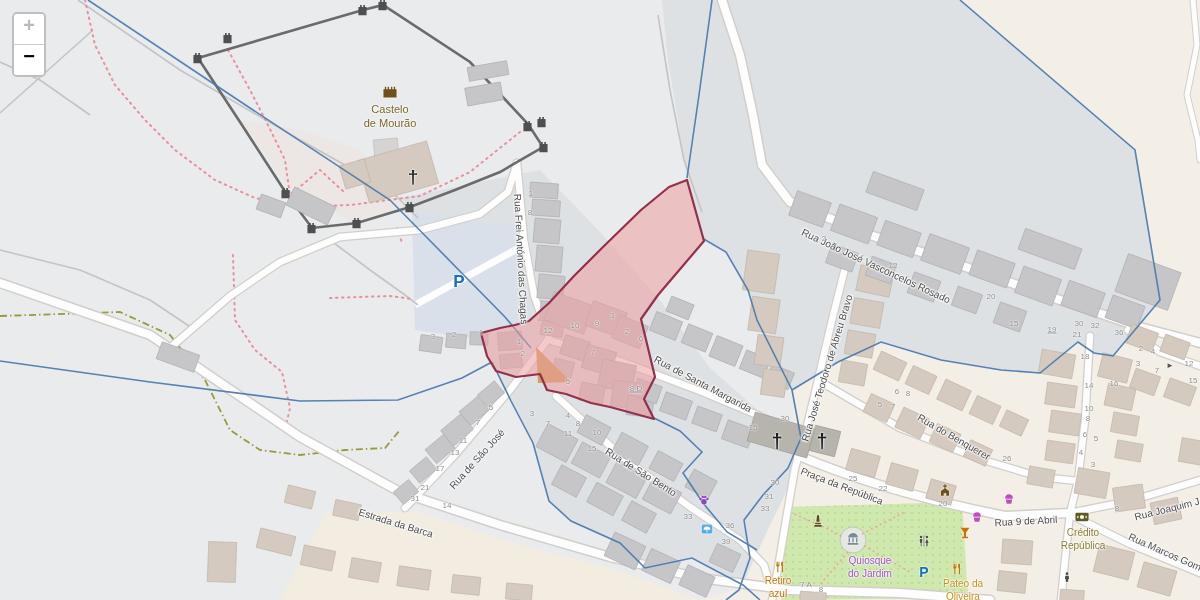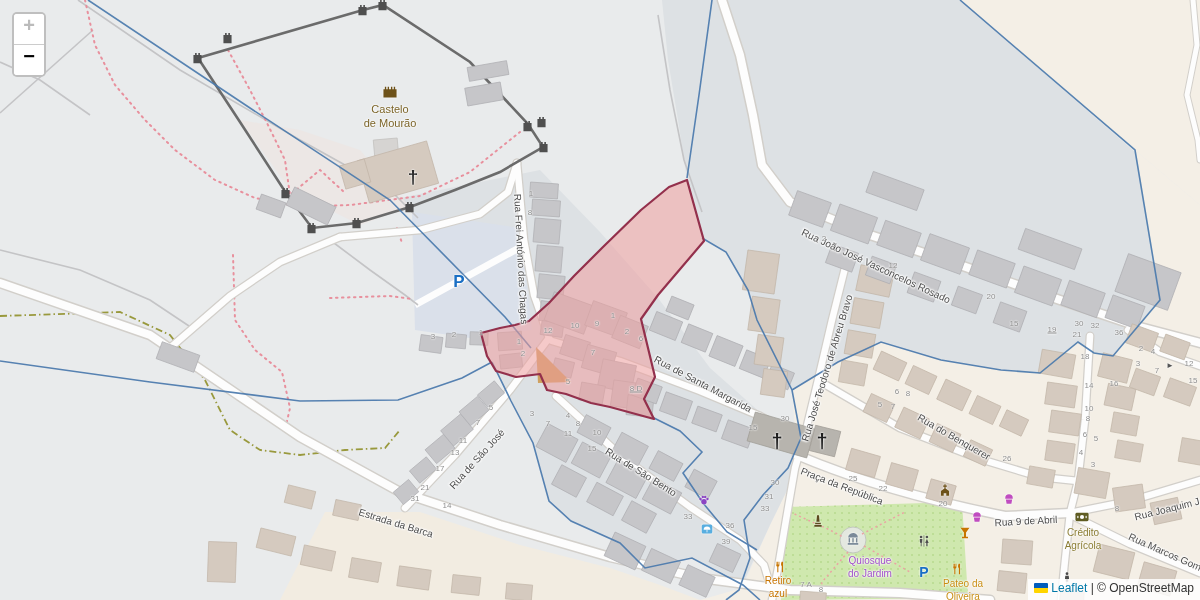--- a/index.html
+++ b/index.html
@@ -359,21 +359,21 @@
         <div class="street-label" style="left: 477px; top: 459px; transform: translate(-50%, -50%) rotate(-48deg);">Rua de São José</div>
         <div class="street-label" style="left: 641px; top: 472px; transform: translate(-50%, -50%) rotate(32deg);">Rua de São Bento</div>
         <div class="street-label" style="left: 396px; top: 523px; transform: translate(-50%, -50%) rotate(17deg);">Estrada da Barca</div>
         <div class="street-label" style="left: 842px; top: 486px; transform: translate(-50%, -50%) rotate(21deg);">Praça da República</div>
         <div class="street-label" style="left: 1026px; top: 521px; transform: translate(-50%, -50%) rotate(-3deg);">Rua 9 de Abril</div>
         <div class="street-label" style="left: 1167px; top: 509px; transform: translate(-50%, -50%) rotate(-14deg);">Rua Joaquim J</div>
         <div class="street-label" style="left: 1165px; top: 552px; transform: translate(-50%, -50%) rotate(24deg);">Rua Marcos Gom</div>
         <div class="poi-label" style="color: rgb(123, 100, 40); font-size: 11px; left: 390px; top: 117px; transform: translate(-50%, -50%);">Castelo
 de Mourão</div>
         <div class="poi-label" style="color: rgb(139, 125, 51); font-size: 10px; left: 1083px; top: 539px; transform: translate(-50%, -50%);">Crédito
-Agrícola</div>
+República</div>
         <div class="poi-label" style="color: rgb(160, 80, 200); font-size: 10px; left: 870px; top: 567px; transform: translate(-50%, -50%);">Quiosque
 do Jardim</div>
         <div class="poi-label" style="color: rgb(199, 116, 0); font-size: 10px; left: 778px; top: 587px; transform: translate(-50%, -50%);">Retiro
 azul</div>
         <div class="poi-label" style="color: rgb(201, 142, 19); font-size: 10px; left: 963px; top: 590px; transform: translate(-50%, -50%);">Pateo da
 Oliveira</div>
         <span class="hn" style="left: 531px; top: 193px; transform: translate(-50%, -50%);">1</span>
         <span class="hn" style="left: 530px; top: 212px; transform: translate(-50%, -50%);">8</span>
         <span class="hn" style="left: 548px; top: 330px; transform: translate(-50%, -50%);">12</span>
         <span class="hn" style="left: 575px; top: 325px; transform: translate(-50%, -50%);">10</span>
@@ -497,16 +497,13 @@
         <span class="icon-text" style="color: rgb(85, 85, 85); font-size: 8px; left: 1170px; top: 366px; transform: translate(-50%, -50%);">►</span>
       </div>
   </div>
 
   <div id="zoomctl">
     <a class="zbtn disabled" href="#">+</a>
     <div class="div"></div>
     <a class="zbtn" href="#">−</a>
   </div>
 
-  <div id="attrib">
-    <span class="flag"></span><a href="#">Leaflet</a><span> | </span><span>© OpenStreetMap</span>
-  </div>
 </div>
 
 </body></html>

